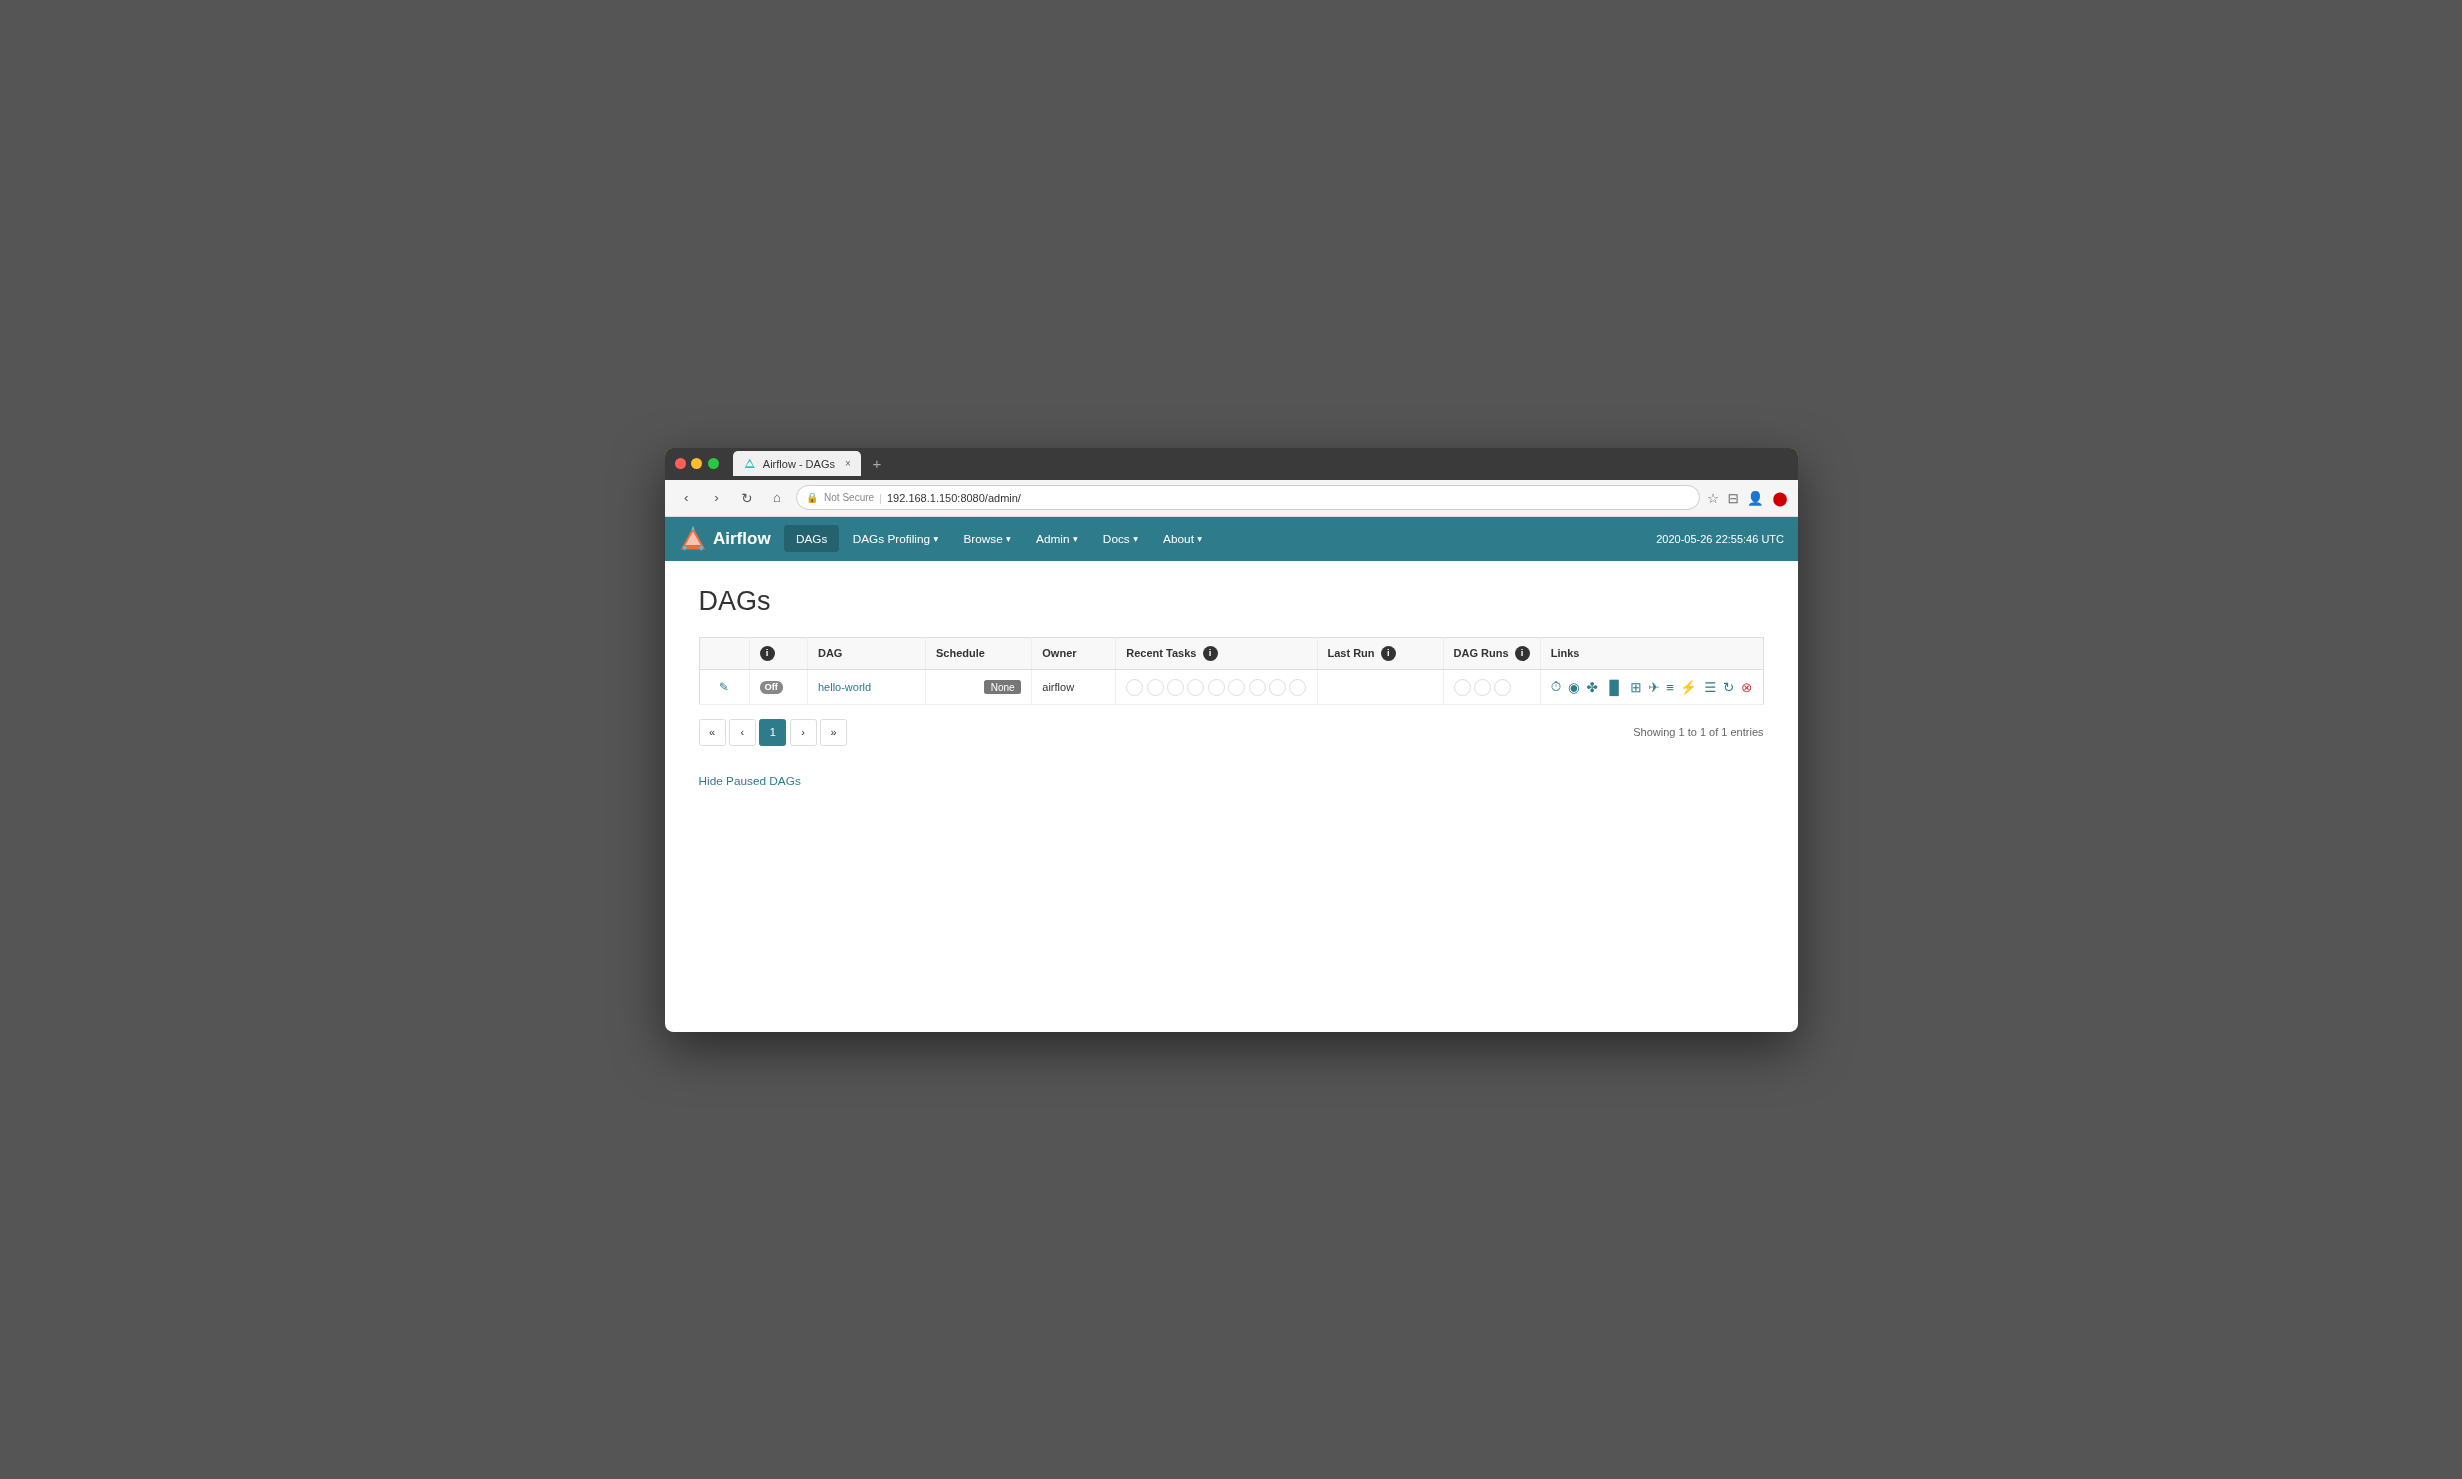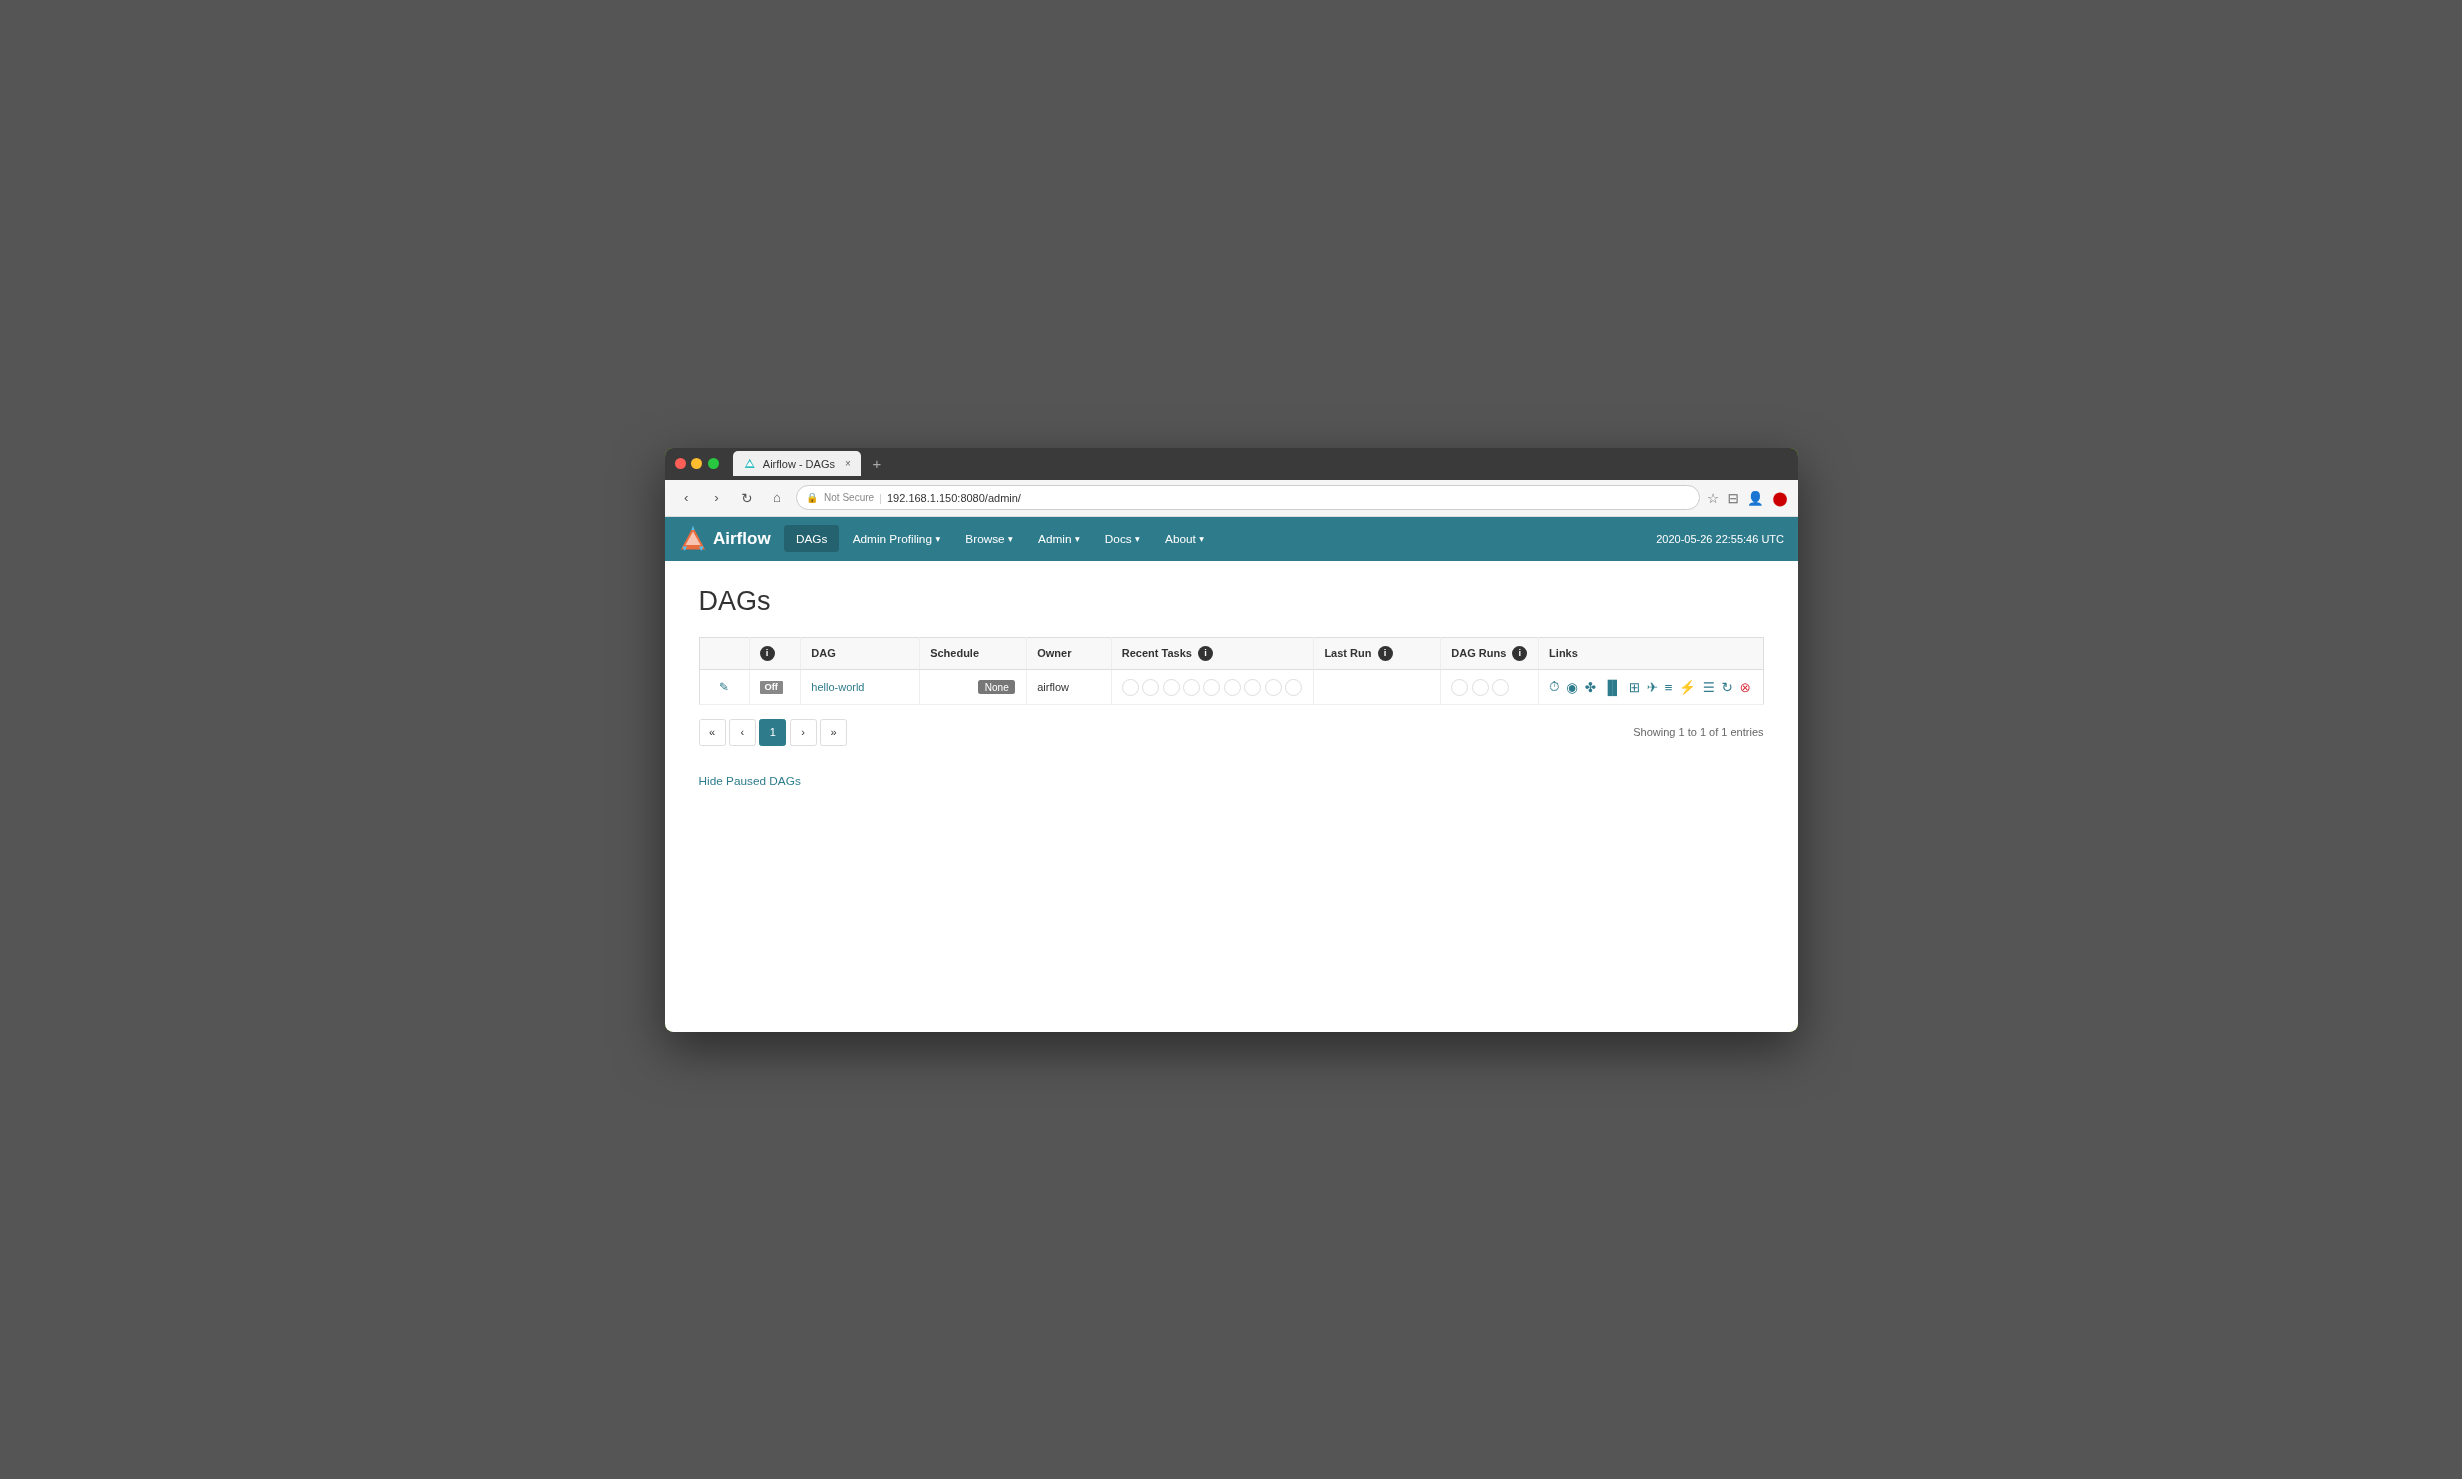--- a/index.html
+++ b/index.html
@@ -258,23 +258,23 @@
     }
 
     .dag-toggle {
       display: inline-flex;
       align-items: center;
       background: #888;
       color: white;
       font-size: 9.3px;
       font-weight: 600;
       padding: 1.7px 5px;
-      border-radius: 1px;
-      cursor: pointer;
-      margin-right: 7px;
+      border-radius: 6px;
+      cursor: pointer;
+      margin-right: 14px;
     }
 
     .dag-name {
       color: #2e7b8c;
       text-decoration: none;
       cursor: pointer;
     }
 
     .schedule-badge {
       display: inline-block;
@@ -439,21 +439,21 @@
         <polygon points="6,30 12,30 9,36" fill="#4fc3f7"></polygon>
         <polygon points="34,30 28,30 31,36" fill="#4fc3f7"></polygon>
       </svg>
       <span class="logo-text">Airflow</span>
     </div>
     <nav class="nav-links">
       <div class="nav-item active">
         <span>DAGs</span>
       </div>
       <div class="nav-item">
-        <span>Admin Profiling</span>
+        <span>DAGs Profiling</span>
         <span class="nav-arrow">▾</span>
       </div>
       <div class="nav-item">
         <span>Browse</span>
         <span class="nav-arrow">▾</span>
       </div>
       <div class="nav-item">
         <span>Admin</span>
         <span class="nav-arrow">▾</span>
       </div>

